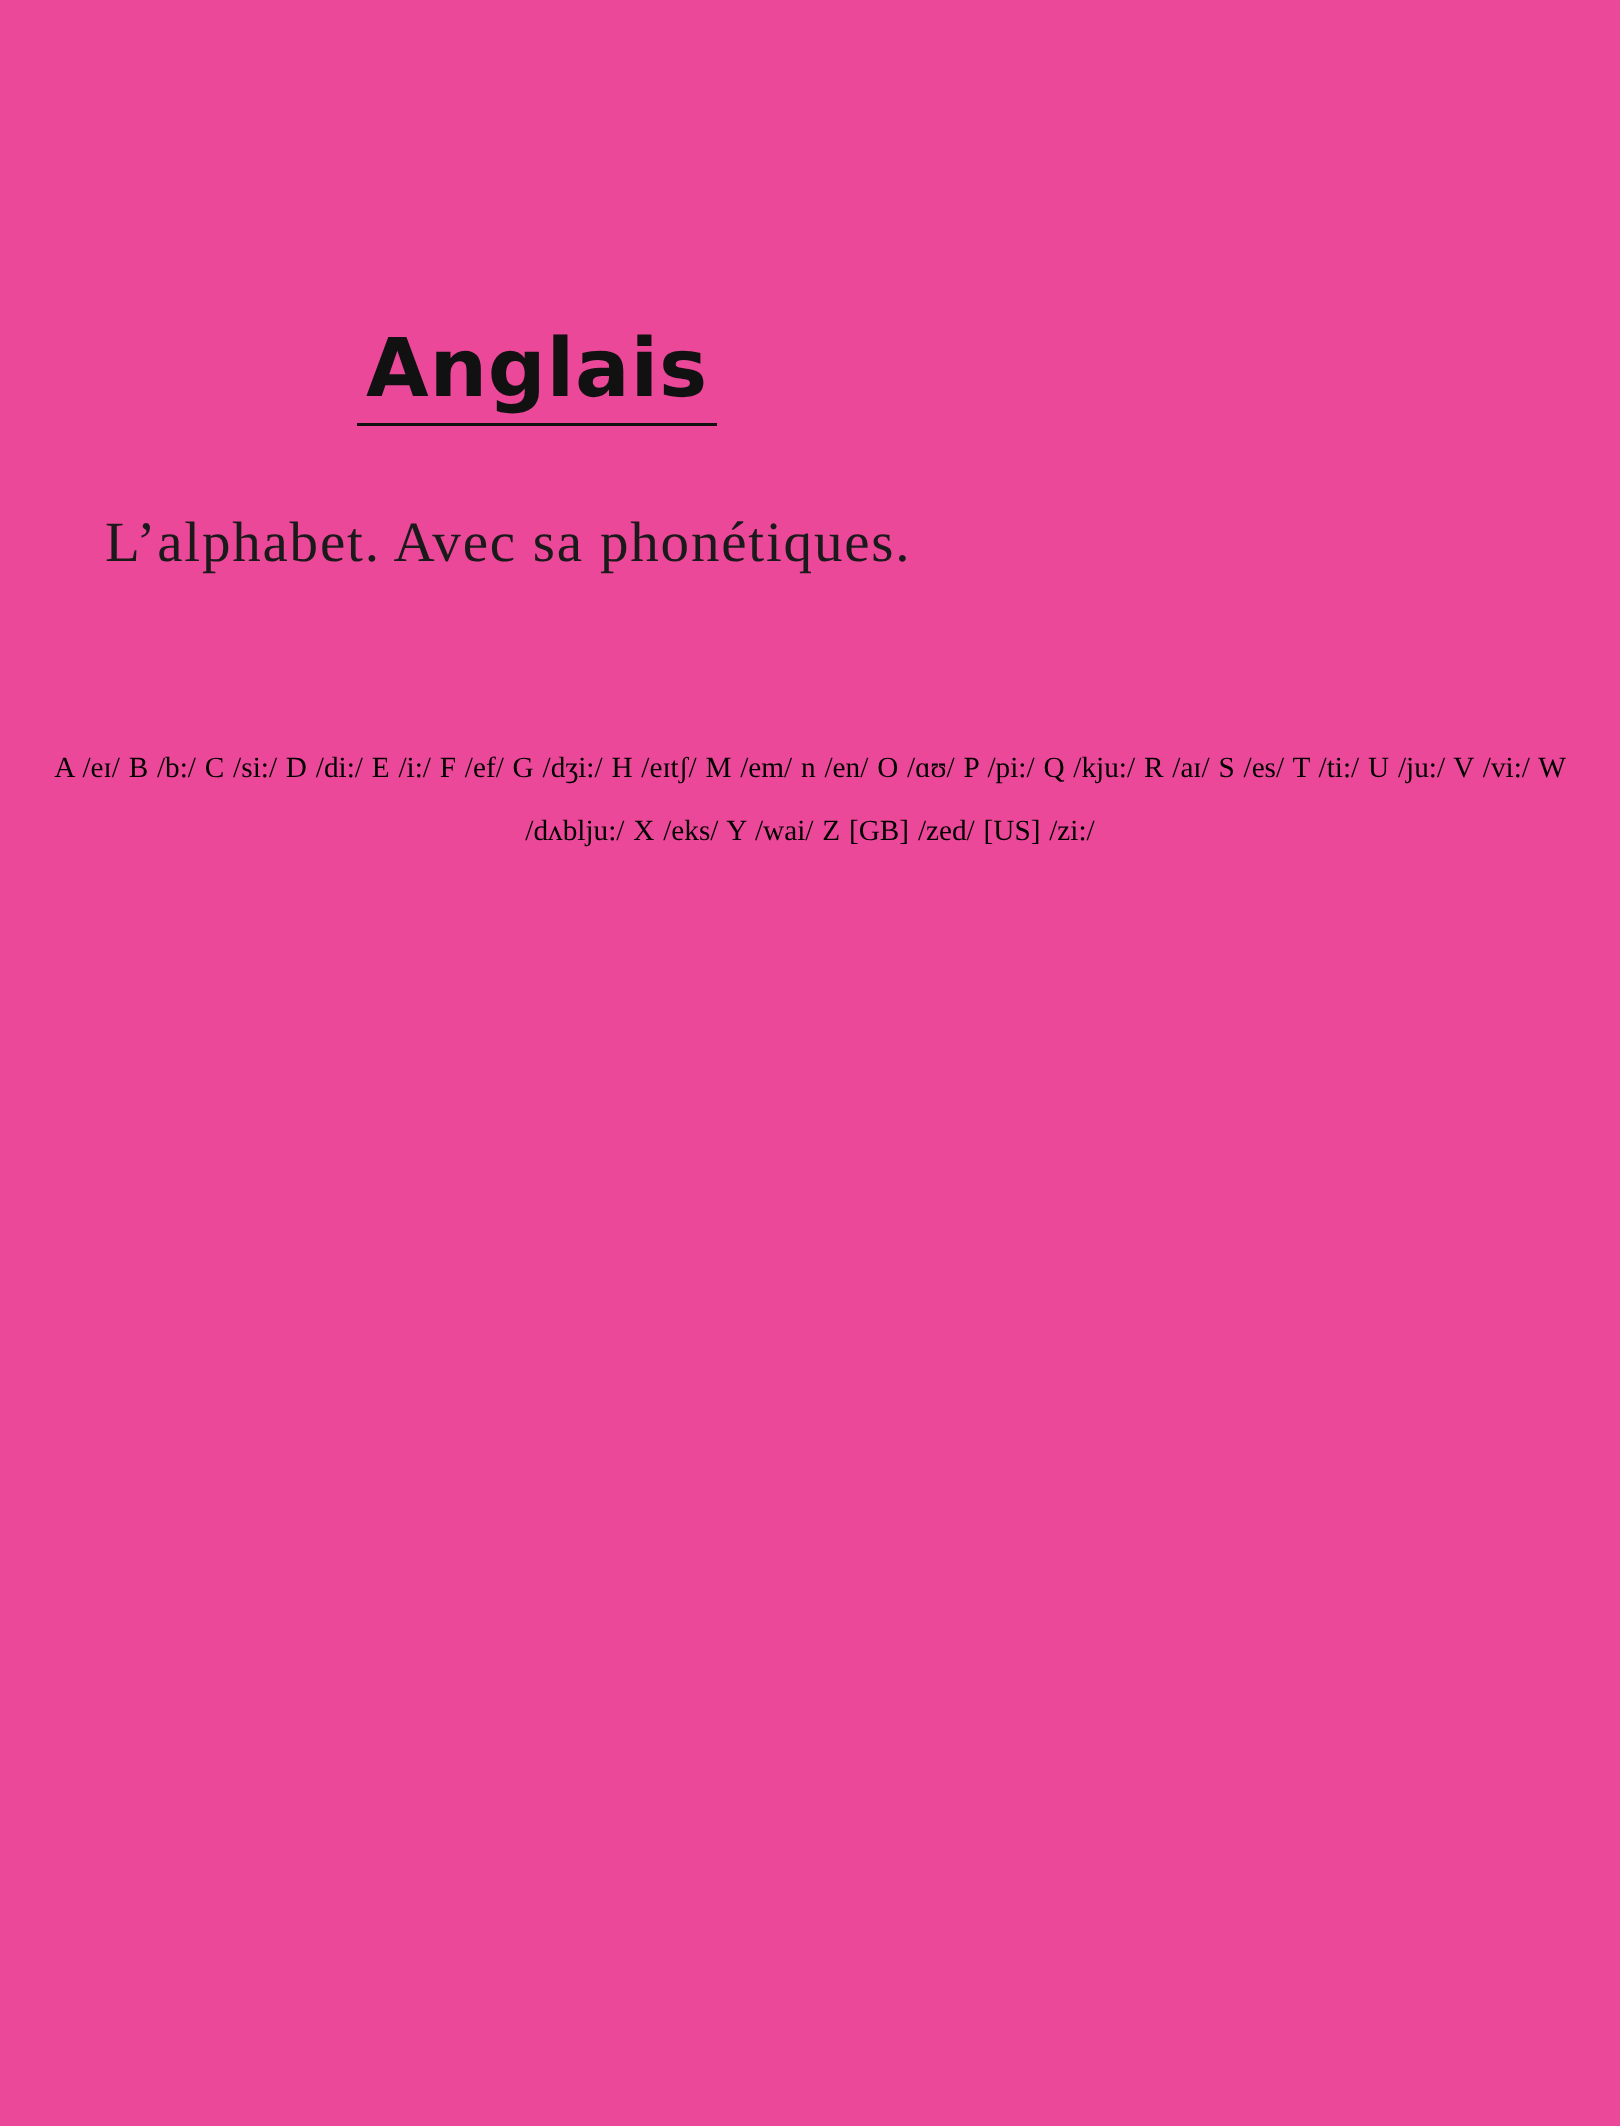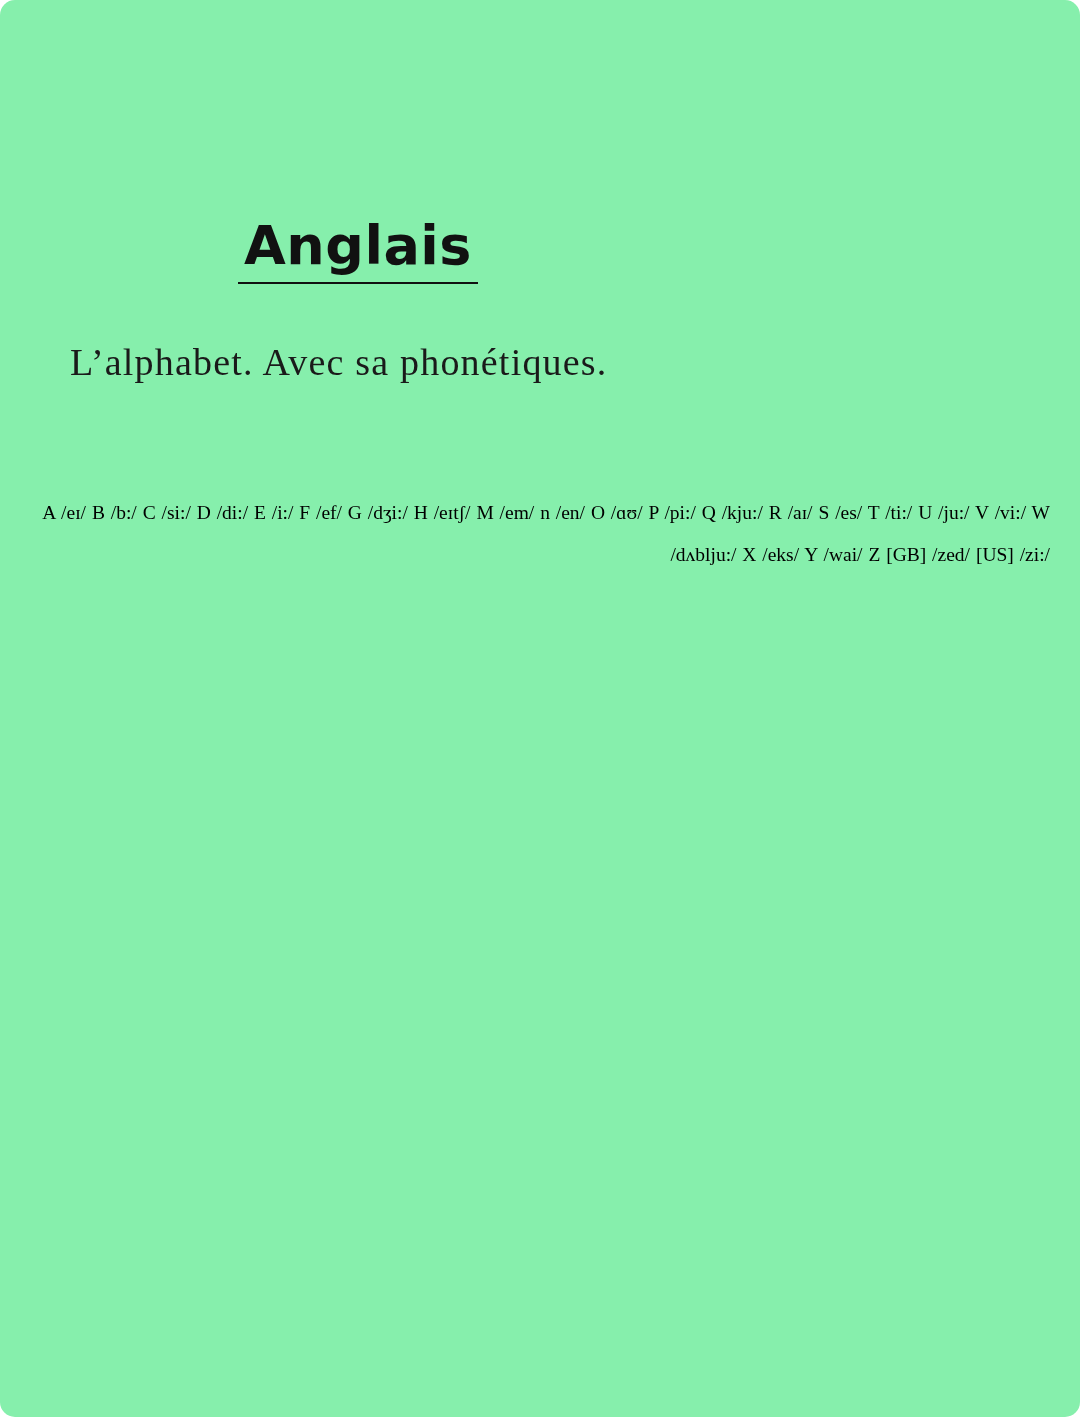--- a/index.html
+++ b/index.html
@@ -12,22 +12,21 @@
     height: 1417px;
     position: relative;
     overflow: hidden;
     font-family: "Liberation Serif", serif;
     color: #000000;
   }
 
   .page {
     position: absolute;
     inset: 0;
-    background: #86efac;
-    border-radius: 15px;
+    background: #ec4899;
   }
 
   .doc-title {
     position: absolute;
     left: 244px;
     top: 180px;
     font-family: "DejaVu Sans", sans-serif;
     font-size: 54px;
     font-weight: 700;
     letter-spacing: 0.5px;
@@ -61,21 +60,21 @@
 
   .alphabet-block {
     position: absolute;
     left: 30px;
     top: 472px;
     width: 1020px;
     font-family: "Liberation Serif", serif;
     font-size: 19.5px;
     line-height: 2.2;
     color: #000000;
-    text-align: right;
+    text-align: center;
     word-spacing: 1px;
   }
 </style>
 </head>
 <body>
 
 <div class="page">
 
   <h1 class="doc-title">Anglais</h1>
 

